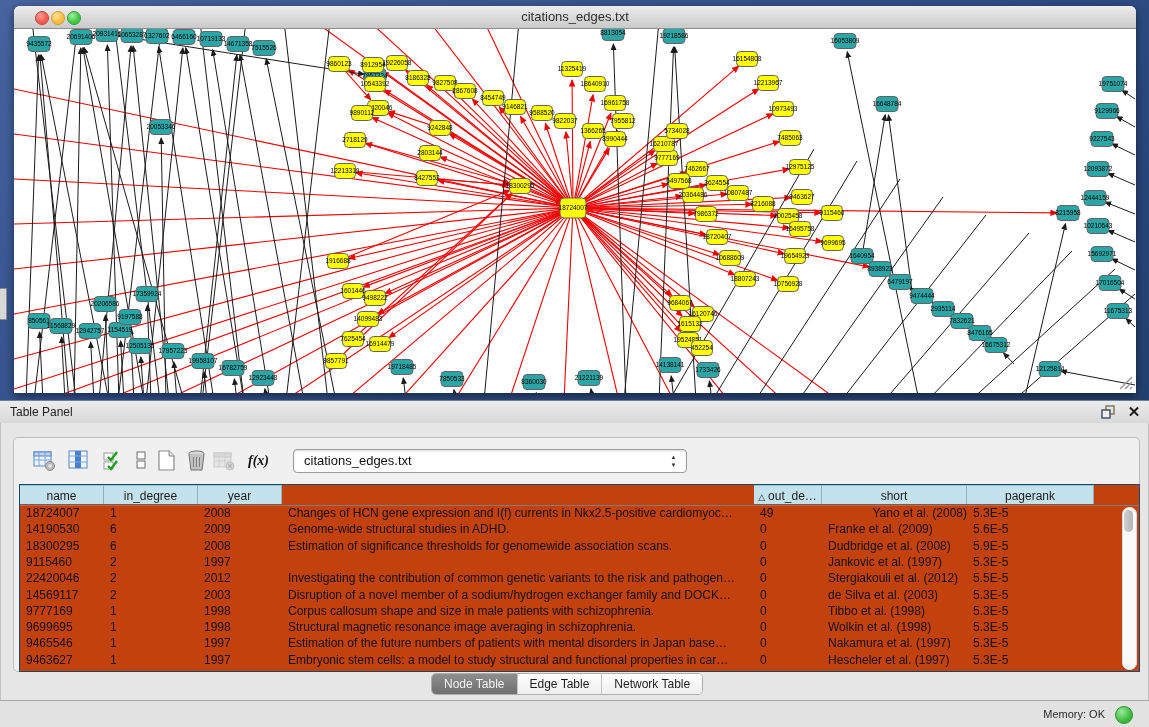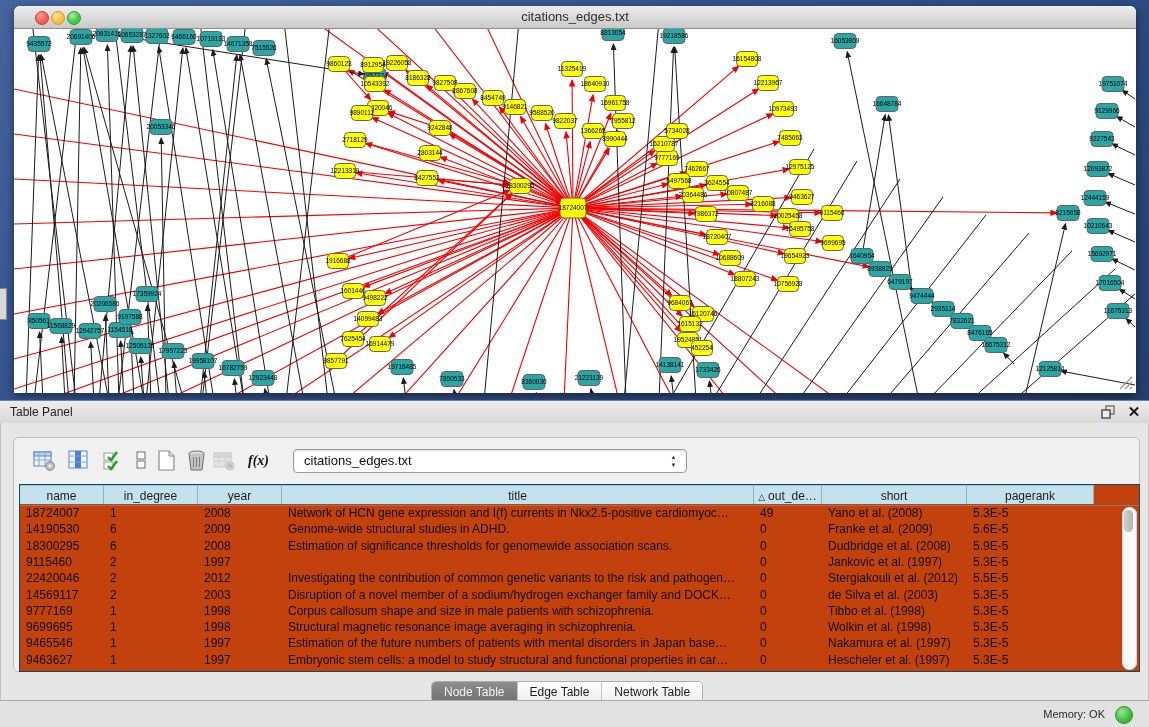--- a/index.html
+++ b/index.html
@@ -46,21 +46,21 @@
   .hcell{top:0;height:19px;background:#c3e2ec;border-right:1px solid #8fb2bd;border-top:1px solid #9fc4cd;
     font-size:12px;color:#1d1d1d;text-align:center;line-height:20px;overflow:hidden;white-space:nowrap;box-sizing:border-box;cursor:pointer;}
   .sortg{font-size:9px;margin-right:3px;}
   #tbody{left:0;top:20px;width:1100px;height:165px;}
   .trow{position:absolute;left:0;width:1100px;height:16.3px;cursor:default;}
   .tcell{position:absolute;top:0;height:16.3px;line-height:16.3px;font-size:12px;color:#111;
     padding-left:6px;overflow:hidden;white-space:nowrap;box-sizing:border-box;}
   #vscroll{left:1102px;top:22px;width:13px;height:161px;background:#fafafa;border:1px solid #d7d7d7;border-radius:7px;}
   #vthumb{left:1px;top:2px;width:9px;height:22px;background:linear-gradient(90deg,#cfcfcf,#b5b5b5);border-radius:5px;cursor:pointer;}
   
-  #tabsrow{left:0;top:250px;width:969px;height:22px;margin-top:8px;}
+  #tabsrow{left:0;top:250px;width:969px;height:22px;}
   #tabgroup{left:430px;top:0;height:20px;border:1px solid #ad ad;border:1px solid #adadad;border-radius:5px;overflow:hidden;display:flex;background:#fff;}
   .seg{height:20px;line-height:20px;font-size:12px;padding:0 12px;color:#1d1d1d;
     background:linear-gradient(#fff,#eee);border-right:1px solid #c4c4c4;cursor:pointer;white-space:nowrap;}
   .seg:last-child{border-right:none;}
   .seg.sel{background:linear-gradient(#8e8e8e,#6f6f6f);color:#f4f4f4;}
   
   #statusbar{left:0;top:700px;width:1149px;height:27px;background:#e2e2e2;border-top:1px solid #a8a8a8;box-sizing:border-box;}
   #mem-label{right:44px;top:0;height:26px;line-height:26px;font-size:11px;color:#2a2a2a;}
   #mem-dot{right:16px;top:5px;width:16px;height:16px;border-radius:50%;cursor:pointer;
     background:radial-gradient(circle at 35% 30%,#9ce89c,#37b837 65%);border:1px solid #2a922a;}
@@ -794,33 +794,32 @@
         <div id="dropdown-text" class="abs">citations_edges.txt</div>
         <div id="dropdown-arrows" class="abs">▲<br>▼</div>
       </div>
     </div>
 
     <div id="table-frame" class="abs">
       <div id="thead" class="abs">
           <div class="hcell abs" style="left: 0px; width: 84px;"><span>name</span></div>
           <div class="hcell abs" style="left: 84px; width: 94px;"><span>in_degree</span></div>
           <div class="hcell abs" style="left: 178px; width: 84px;"><span>year</span></div>
-          <div class="hcell abs" style="left: 262px; width: 472px;"><span>title</span></div>
           <div class="hcell abs" style="left: 734px; width: 68px;"><span class="sortg">△</span><span>out_de…</span></div>
           <div class="hcell abs" style="left: 802px; width: 145px;"><span>short</span></div>
           <div class="hcell abs" style="left: 947px; width: 127px;"><span>pagerank</span></div>
         </div>
       <div id="tbody" class="abs">
           <div class="trow" style="top: 0px;">
             <div class="tcell" style="left: 0px; width: 84px;">18724007</div>
             <div class="tcell" style="left: 84px; width: 94px;">1</div>
             <div class="tcell" style="left: 178px; width: 84px;">2008</div>
-            <div class="tcell" style="left: 262px; width: 472px;">Network of HCN gene expression and I(f) currents in Nkx2.5-positive cardiomyoc…</div>
+            <div class="tcell" style="left: 262px; width: 472px;">Changes of HCN gene expression and I(f) currents in Nkx2.5-positive cardiomyoc…</div>
             <div class="tcell" style="left: 734px; width: 68px;">49</div>
-            <div class="tcell" style="left: 802px; width: 145px;">Yano et al. (2008)</div>
+            <div class="tcell" style="left: 802px; width: 145px; text-align: right;">Yano et al. (2008)</div>
             <div class="tcell" style="left: 947px; width: 127px;">5.3E-5</div>
           </div>
           <div class="trow" style="top: 16.3px;">
             <div class="tcell" style="left: 0px; width: 84px;">14190530</div>
             <div class="tcell" style="left: 84px; width: 94px;">6</div>
             <div class="tcell" style="left: 178px; width: 84px;">2009</div>
             <div class="tcell" style="left: 262px; width: 472px;">Genome-wide structural studies in ADHD.</div>
             <div class="tcell" style="left: 734px; width: 68px;">0</div>
             <div class="tcell" style="left: 802px; width: 145px;">Franke et al. (2009)</div>
             <div class="tcell" style="left: 947px; width: 127px;">5.6E-5</div>

